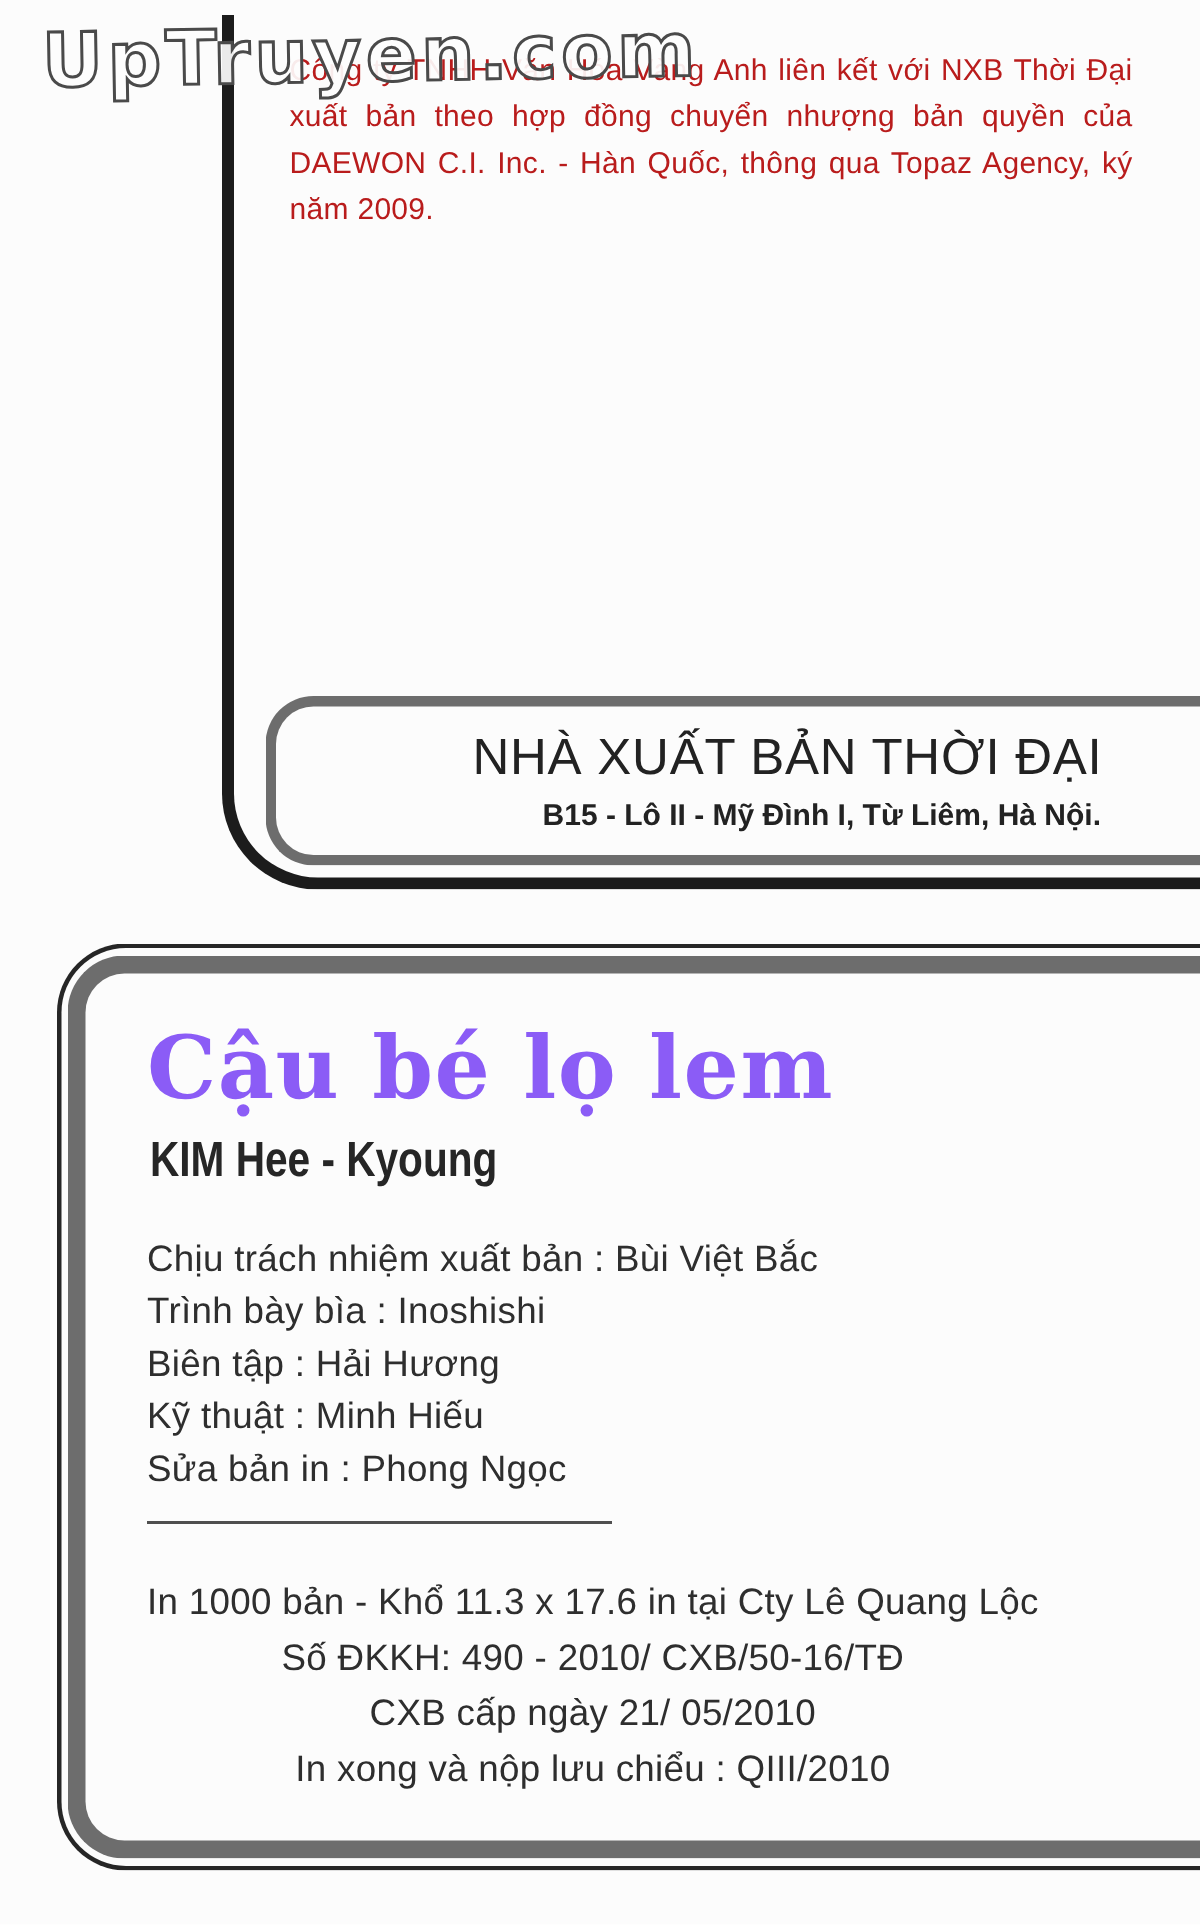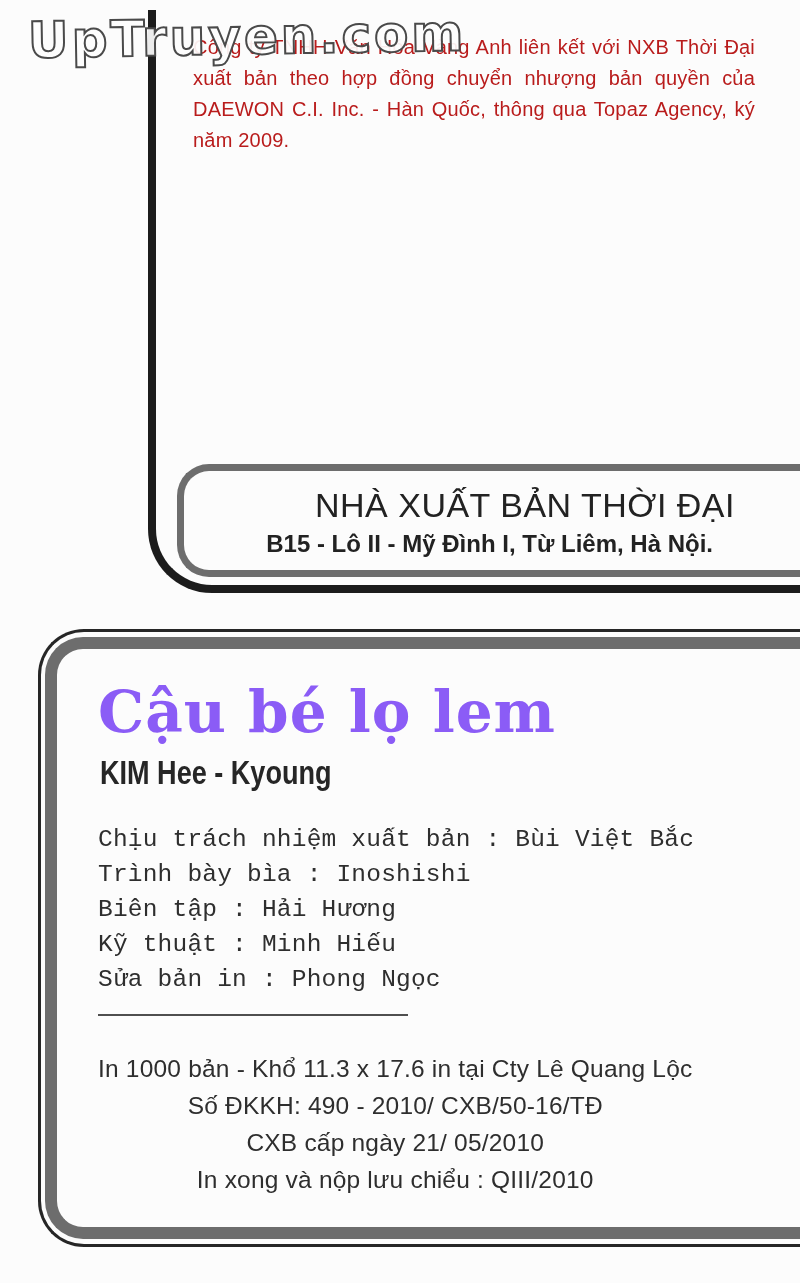--- a/index.html
+++ b/index.html
@@ -51,24 +51,24 @@
     color:#222;
   }
   .publisher-name{
     font-size:34px;
     font-weight:normal;
     line-height:40px;
     letter-spacing:.5px;
     white-space:nowrap;
   }
   .publisher-address{
-    font-size:24px;
+    font-size:20px;
     font-weight:bold;
     line-height:38px;
-    margin-right:22px;
+    margin-right:1px;
     white-space:nowrap;
   }
 
   
   .watermark{
     position:absolute;
     left:28px;top:8px;
     font-family:"DejaVu Sans",sans-serif;
     font-size:50px;
     font-weight:700;
@@ -117,21 +117,20 @@
     transform-origin:left center;
     white-space:nowrap;
   }
   .credits{
     position:absolute;
     left:57px;top:190px;
     font-size:24.5px;
     line-height:35px;
     color:var(--ink);
     letter-spacing:.2px;
-    font-family:Liberation Mono, monospace;
   }
   .imprint-divider{
     position:absolute;
     left:57px;top:382px;
     width:310px;height:2px;
     background:#4f4f4f;
   }
   .print-info{
     position:absolute;
     left:57px;top:418px;

